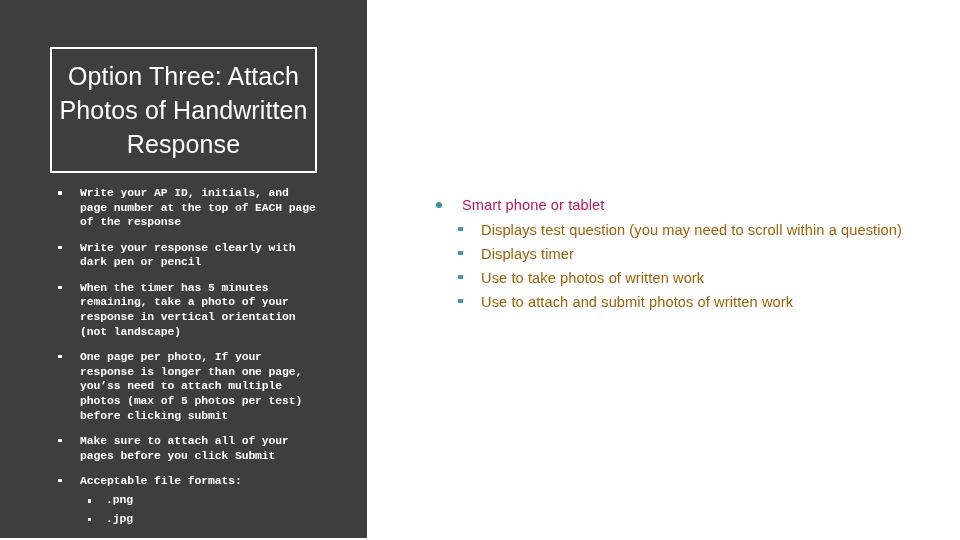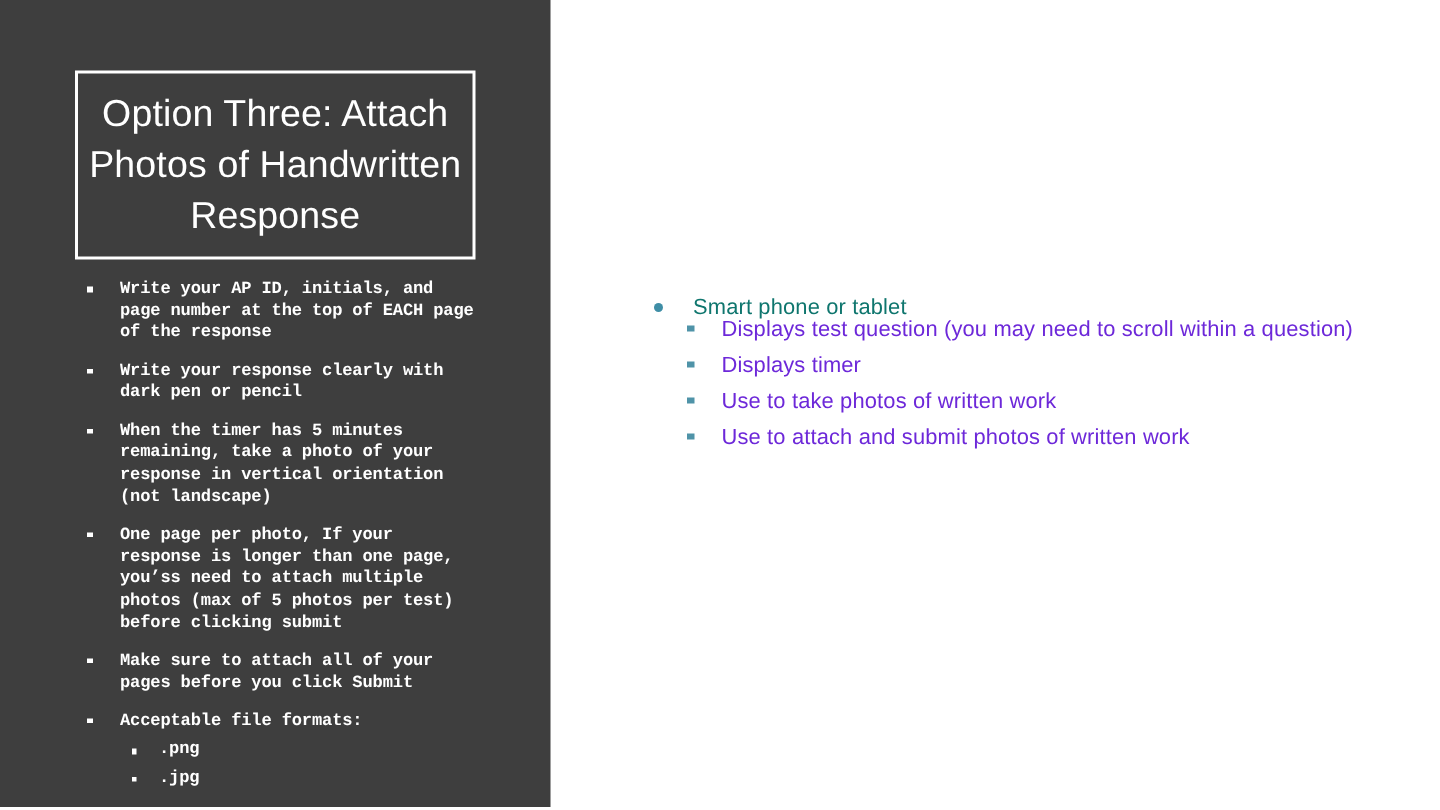--- a/index.html
+++ b/index.html
@@ -107,38 +107,39 @@
   #exam-heading {
     color: #1a1a1a;
     font-size: 13.6px;
     font-weight: bold;
     letter-spacing: 0.15px;
     margin-bottom: 9px;
   }
   .r1 {
     position: relative;
     padding-left: 32px;
-    color: #0f766e;
+    color: #be185d;
     font-size: 14.6px;
     line-height: 1.0;
+    margin-bottom: 10px;
     letter-spacing: 0.1px;
   }
   .r1 > .dot {
     position: absolute;
     left: 6px;
     top: 4px;
     width: 6px;
     height: 6px;
     border-radius: 50%;
     background: #3f8ea6;
   }
   .r2 {
     position: relative;
     padding-left: 51px;
-    color: #6d28d9;
+    color: #a16207;
     font-size: 14.6px;
     line-height: 1.0;
     margin-bottom: 9.5px;
     letter-spacing: 0.1px;
   }
   .r2 > .sq {
     position: absolute;
     left: 28px;
     top: 4px;
     width: 4.5px;

